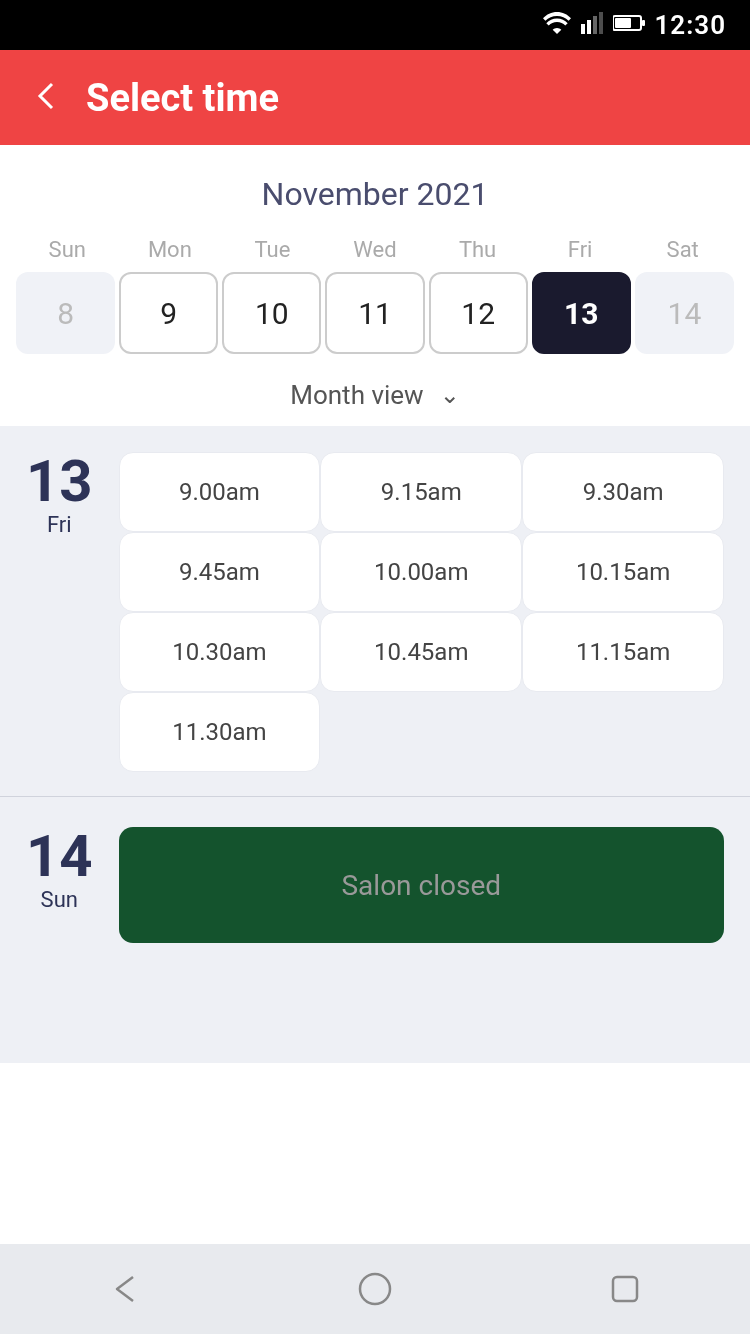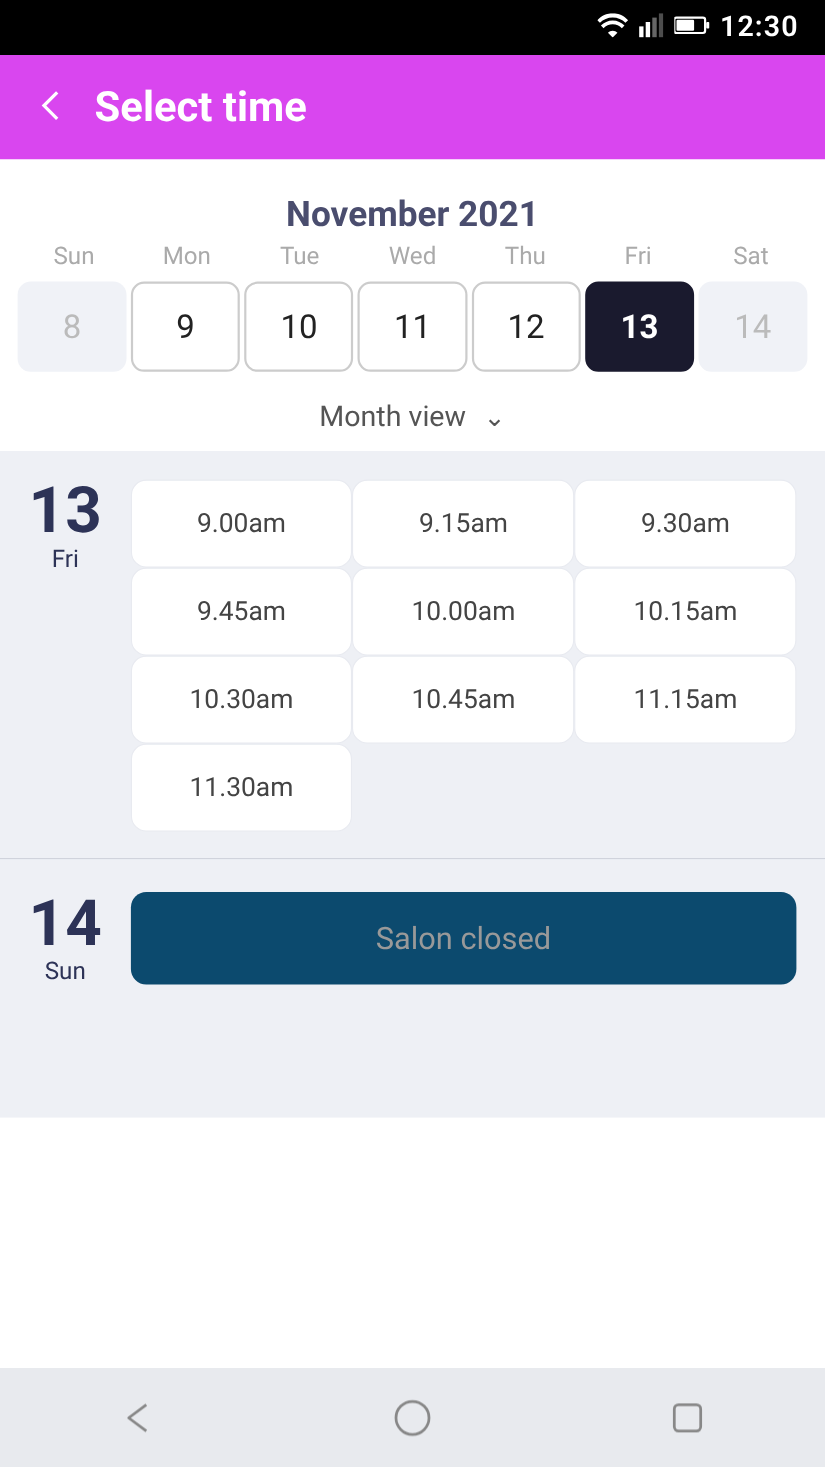--- a/index.html
+++ b/index.html
@@ -25,21 +25,21 @@
     }
     .status-time {
       color: #fff;
       font-size: 26px;
       font-weight: 600;
       letter-spacing: 1px;
     }
 
     
     .header {
-      background: #d946ef;
+      background: #ef4444;
       height: 95px;
       display: flex;
       align-items: center;
       padding: 0 30px;
       gap: 24px;
     }
     .back-btn {
       cursor: pointer;
     }
     .header-title {
@@ -49,23 +49,23 @@
     }
 
     
     .calendar-section {
       background: #fff;
       padding: 30px 16px 10px;
     }
     .month-title {
       text-align: center;
       font-size: 32px;
-      font-weight: 700;
+      font-weight: 400;
       color: #4a4d6e;
-      margin-bottom: 8px;
+      margin-bottom: 24px;
     }
 
     
     .day-headers {
       display: grid;
       grid-template-columns: repeat(7, 1fr);
       margin-bottom: 10px;
     }
     .day-header {
       text-align: center;
@@ -176,23 +176,23 @@
       align-items: center;
       justify-content: center;
       font-size: 24px;
       color: #444;
       cursor: pointer;
       border: 1px solid #e8eaf0;
     }
 
     
     .salon-closed-box {
-      background: #0c4a6e;
+      background: #14532d;
       border-radius: 14px;
-      height: 84px;
+      height: 116px;
       flex: 1;
       display: flex;
       align-items: center;
       justify-content: center;
       font-size: 28px;
       color: #999;
     }
 
     
     .divider {

